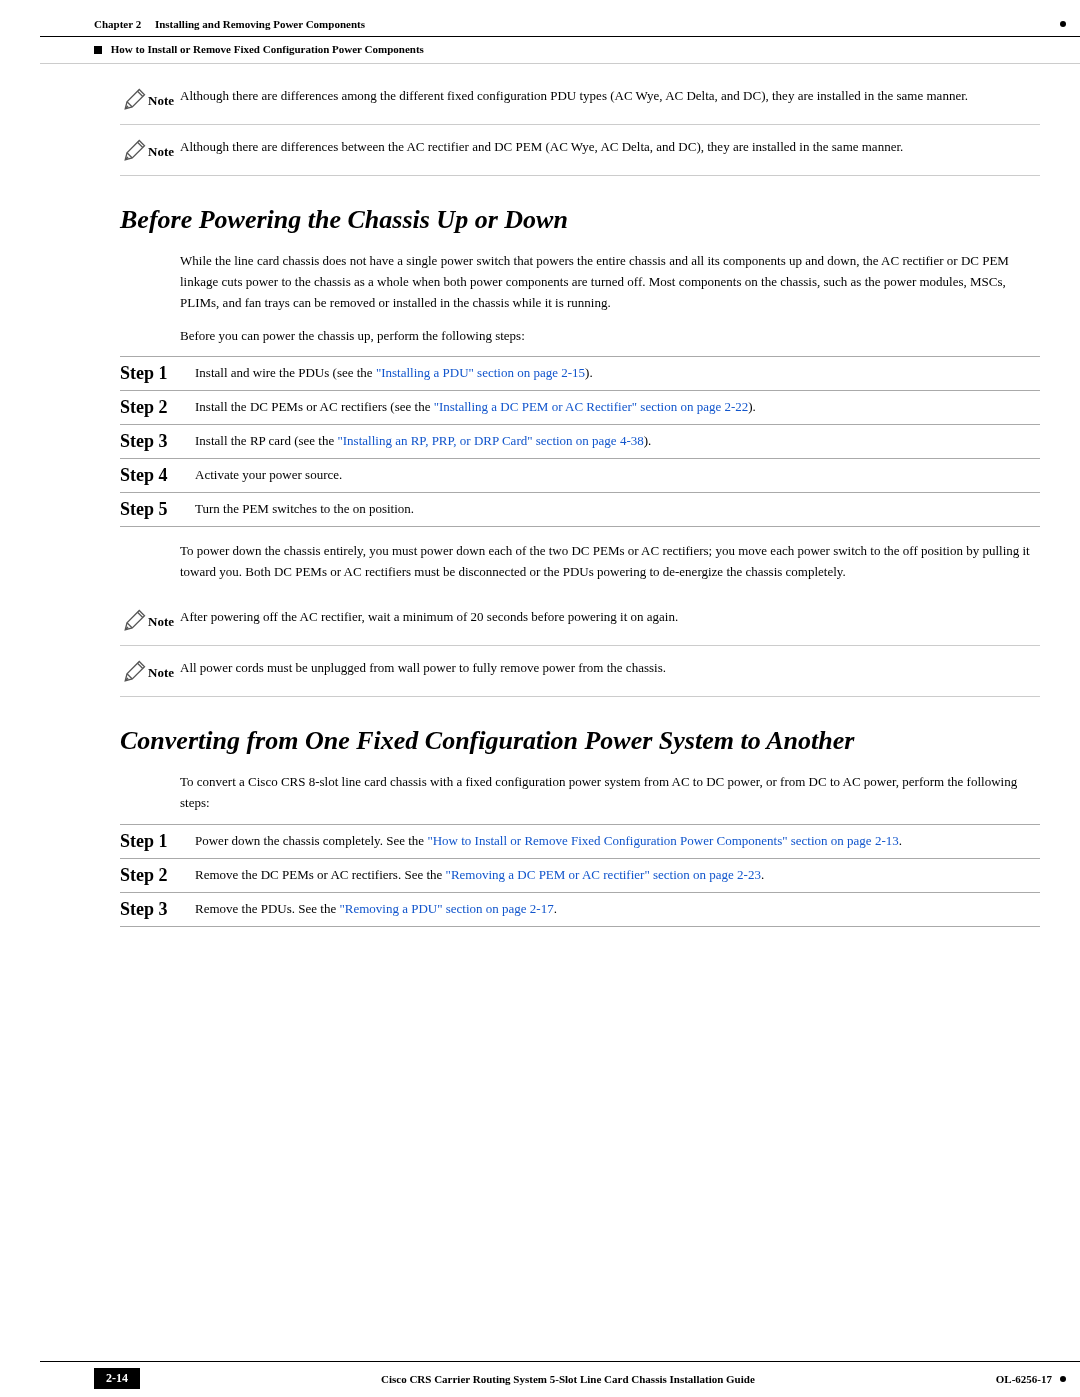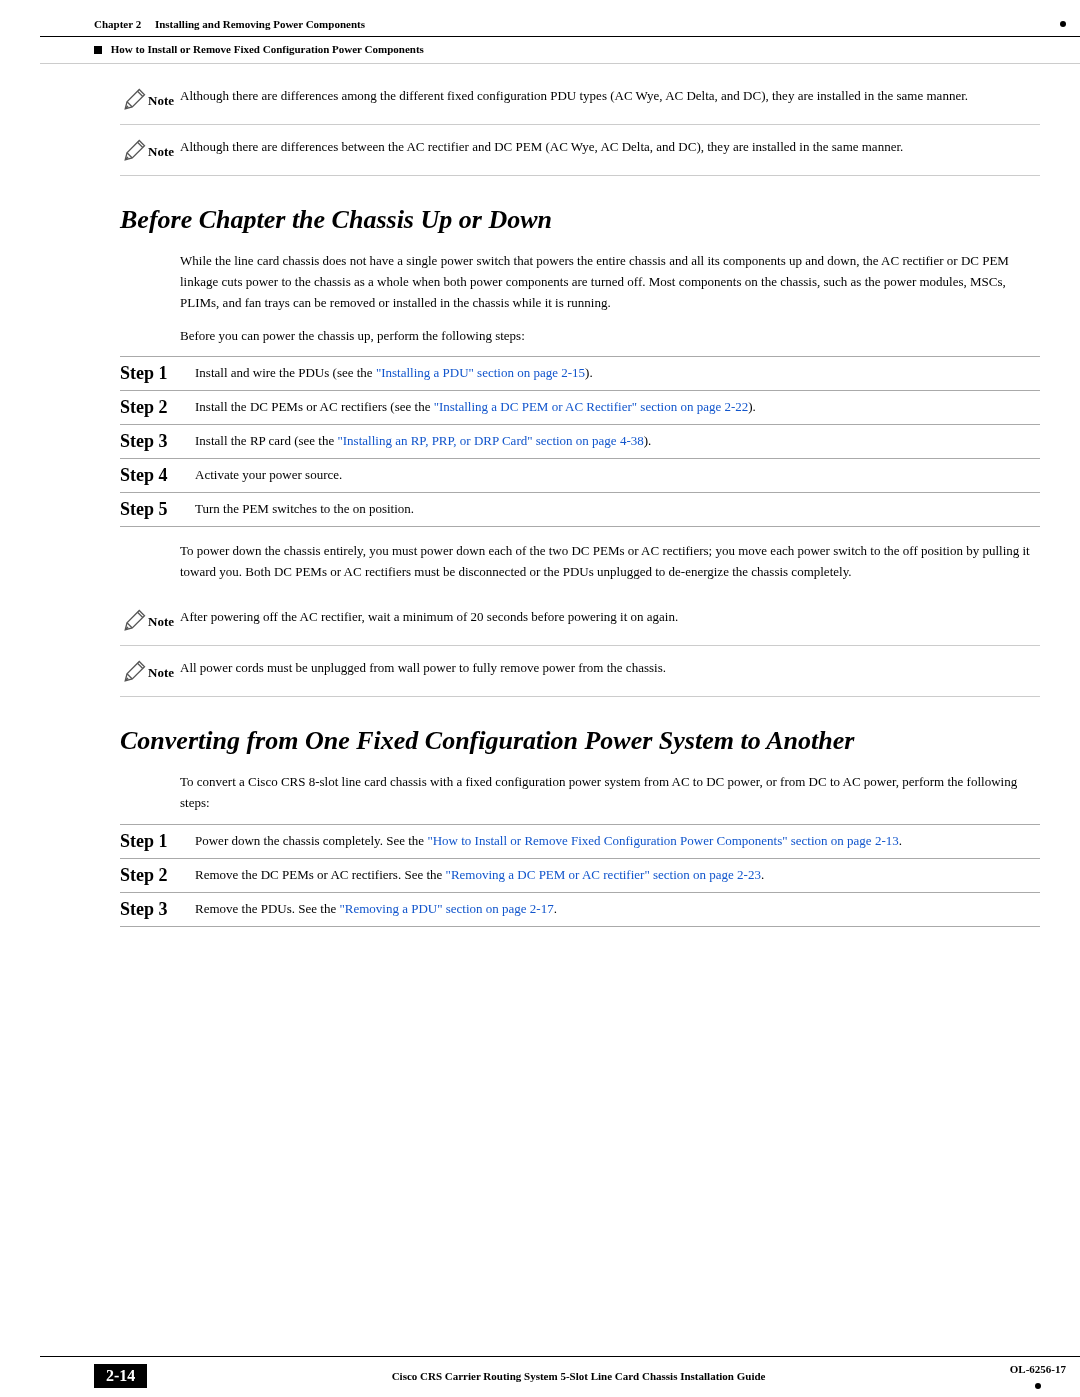--- a/index.html
+++ b/index.html
@@ -161,37 +161,36 @@
       right: 0;
       border-top: 1px solid #000;
       display: flex;
       justify-content: space-between;
       align-items: center;
       padding: 6px 54px 8px 54px;
     }
     .footer-left {
       background: #000;
       color: #fff;
-      font-size: 16px;
+      font-size: 12px;
       font-weight: bold;
       padding: 3px 12px;
     }
     .footer-center {
       font-size: 11px;
       font-weight: bold;
       flex: 1;
       text-align: center;
     }
     .footer-right {
       font-size: 11px;
       font-weight: bold;
       display: flex;
       align-items: center;
       gap: 8px;
-      flex-direction: column;
     }
     .footer-separator {
       display: inline-block;
       width: 6px;
       height: 6px;
       background: #000;
       border-radius: 50%;
       vertical-align: middle;
     }
   </style>
@@ -237,21 +236,21 @@
           <path d="M6 26 L8 18 L22 4 L28 10 L14 24 Z" fill="none" stroke="#555" stroke-width="1.5"></path>
           <path d="M8 18 L14 24" fill="none" stroke="#555" stroke-width="1.5"></path>
           <path d="M20 6 L26 12" fill="none" stroke="#555" stroke-width="1.5"></path>
           <path d="M6 26 L8 22 L10 24 Z" fill="#555"></path>
         </svg>
         <span class="note-label">Note</span>
       </div>
       <div class="note-text">Although there are differences between the AC rectifier and DC PEM (AC Wye, AC Delta, and DC), they are installed in the same manner.</div>
     </div>
 
-    <div class="section-heading">Before Chapter the Chassis Up or Down</div>
+    <div class="section-heading">Before Powering the Chassis Up or Down</div>
 
     <div class="para">While the line card chassis does not have a single power switch that powers the entire chassis and all its components up and down, the AC rectifier or DC PEM linkage cuts power to the chassis as a whole when both power components are turned off. Most components on the chassis, such as the power modules, MSCs, PLIMs, and fan trays can be removed or installed in the chassis while it is running.</div>
 
     <div class="para-noindent">Before you can power the chassis up, perform the following steps:</div>
 
     <table class="steps-table">
       <tbody>
         <tr>
           <td class="step-label-cell"><span>Step 1</span></td>
           <td class="step-content-cell">
@@ -274,21 +273,21 @@
           <td class="step-label-cell"><span>Step 4</span></td>
           <td class="step-content-cell">Activate your power source.</td>
         </tr>
         <tr>
           <td class="step-label-cell"><span>Step 5</span></td>
           <td class="step-content-cell">Turn the PEM switches to the on position.</td>
         </tr>
       </tbody>
     </table>
 
-    <div class="para" style="margin-top:14px;">To power down the chassis entirely, you must power down each of the two DC PEMs or AC rectifiers; you move each power switch to the off position by pulling it toward you. Both DC PEMs or AC rectifiers must be disconnected or the PDUs unplugged to de-energize the chassis completely.</div>
+    <div class="para" style="margin-top:14px;">To power down the chassis entirely, you must power down each of the two DC PEMs or AC rectifiers; you move each power switch to the off position by pulling it toward you. Both DC PEMs or AC rectifiers must be disconnected or the PDUs powering to de-energize the chassis completely.</div>
 
     <div class="note-block">
       <div class="note-icon">
         <svg class="pencil-icon" viewBox="0 0 32 32">
           <path d="M6 26 L8 18 L22 4 L28 10 L14 24 Z" fill="none" stroke="#555" stroke-width="1.5"></path>
           <path d="M8 18 L14 24" fill="none" stroke="#555" stroke-width="1.5"></path>
           <path d="M20 6 L26 12" fill="none" stroke="#555" stroke-width="1.5"></path>
           <path d="M6 26 L8 22 L10 24 Z" fill="#555"></path>
         </svg>
         <span class="note-label">Note</span>

